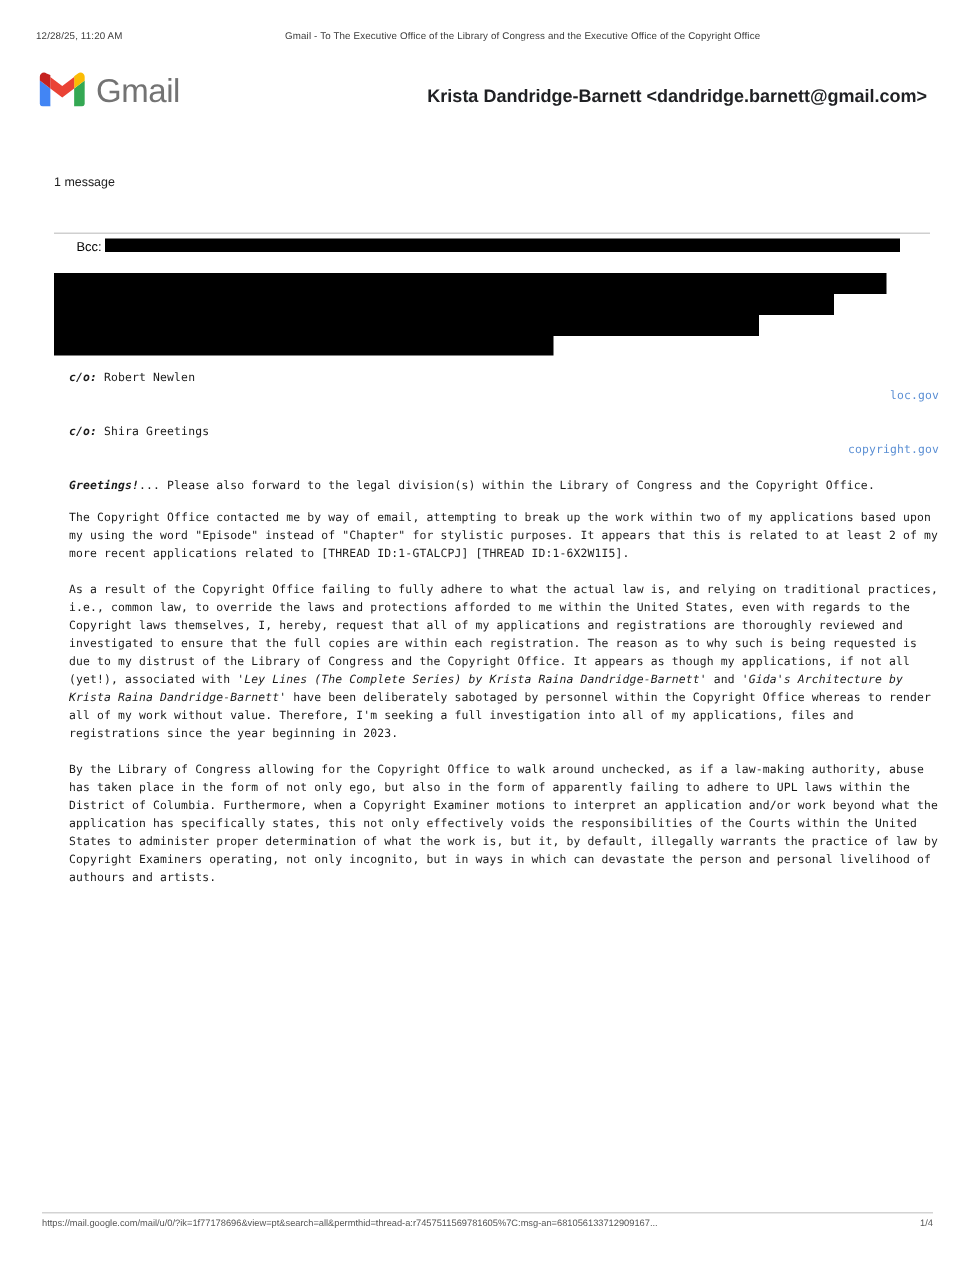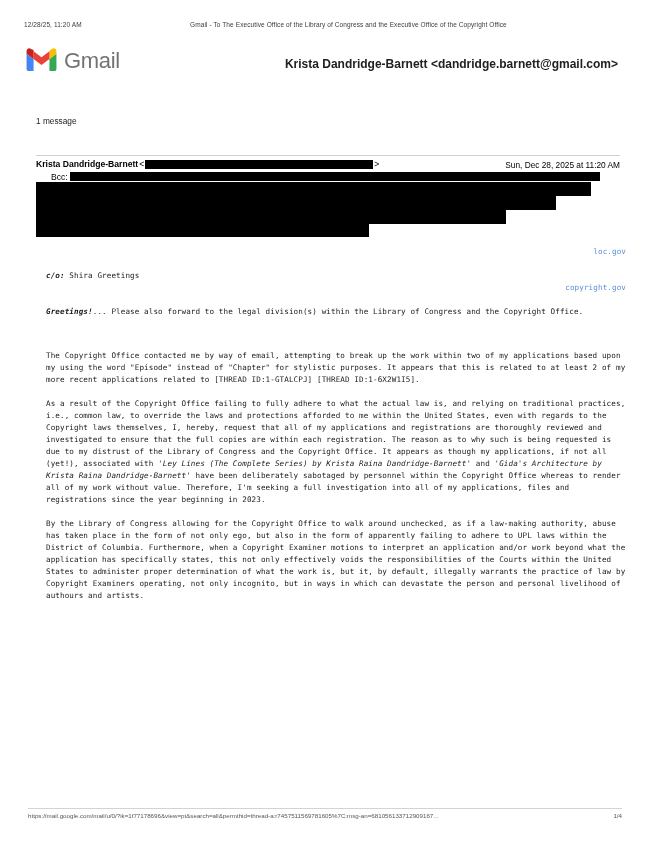--- a/index.html
+++ b/index.html
@@ -174,21 +174,21 @@
   .body-mono .grp { margin-bottom: 12px; }
   .ital-bold { font-style: italic; font-weight: bold; }
   .lnk { color: #5b8fd4; text-align: right; }
   .center-date {
     text-align: center;
     margin: 24px 0 20px 0;
     letter-spacing: 0.6px;
     padding-right: 40px;
   }
   .para { margin-bottom: 12px; text-align: left; }
-  .para-greet { margin-bottom: 32px; }
+  .para-greet { margin-bottom: 9px; }
   .ital { font-style: italic; }
 
   
   .footer-rule {
     position: absolute;
     left: 28px;
     top: 808px;
     width: 594px;
     border-top: 1px solid #d3d3d3;
   }
@@ -235,45 +235,40 @@
   </div>
   <div class="account-line">Krista Dandridge-Barnett &lt;dandridge.barnett@gmail.com&gt;</div>
 </div>
 
 <div class="subject-block">
   <div class="msg-count">1 message</div>
 </div>
 
 <div class="sender-block">
   <div class="sender-rule"></div>
-  <div class="sender-row">
-    <div class="sender-left">
-      <span class="sender-name">Krista Dandridge-Barnett</span>
-      <span>&lt;</span>
-      <span class="redact" style="width:228px;height:9px;"></span>
-      <span>&gt;</span>
-    </div>
-    <div class="sender-date">Sun, Dec 28, 2025 at 11:20 AM</div>
-  </div>
   <div class="bcc-row">
     <span class="bcc-label">Bcc:</span>
     <span class="redact" style="width:530px;height:9px;"></span>
   </div>
 </div>
 
 <div class="redact-mass">
   <span style="left:0;   top:4px;  width:555px; height:14px;"></span>
   <span style="left:0;   top:18px; width:520px; height:14px;"></span>
   <span style="left:0;   top:32px; width:470px; height:14px;"></span>
   <span style="left:0;   top:46px; width:333px; height:13px;"></span>
 </div>
 
 <div class="body-mono">
 
   <div class="grp">
+    <div>
+      <span class="ital-bold">c/o:</span>
+      <span>Robert Newlen</span>
+    </div>
     <div class="lnk">loc.gov</div>
   </div>
 
   <div class="grp">
     <div>
       <span class="ital-bold">c/o:</span>
       <span>Shira Greetings</span>
     </div>
     <div class="lnk">copyright.gov</div>
   </div>

